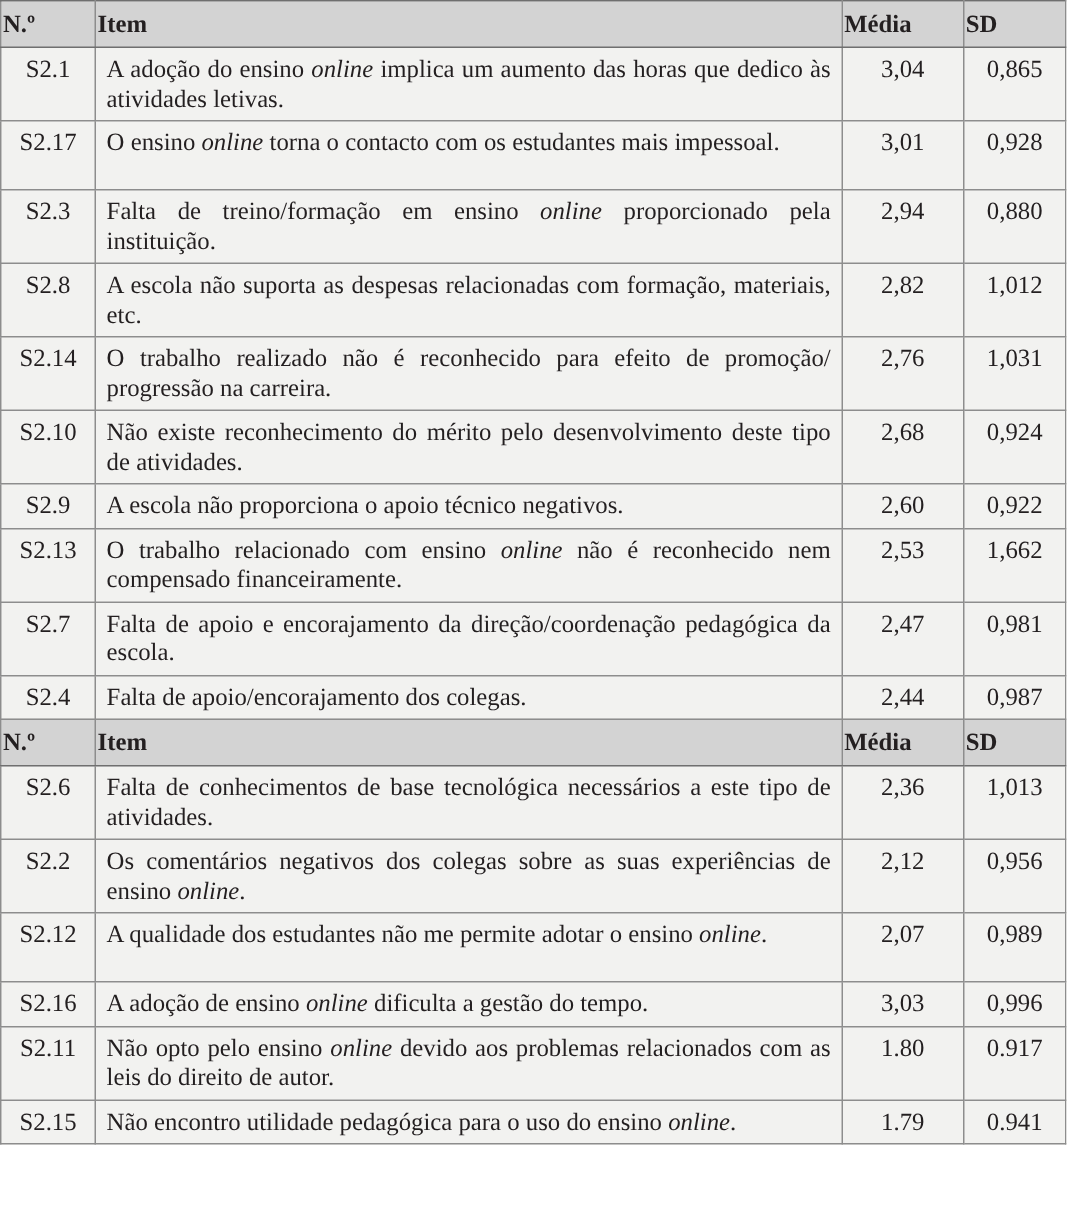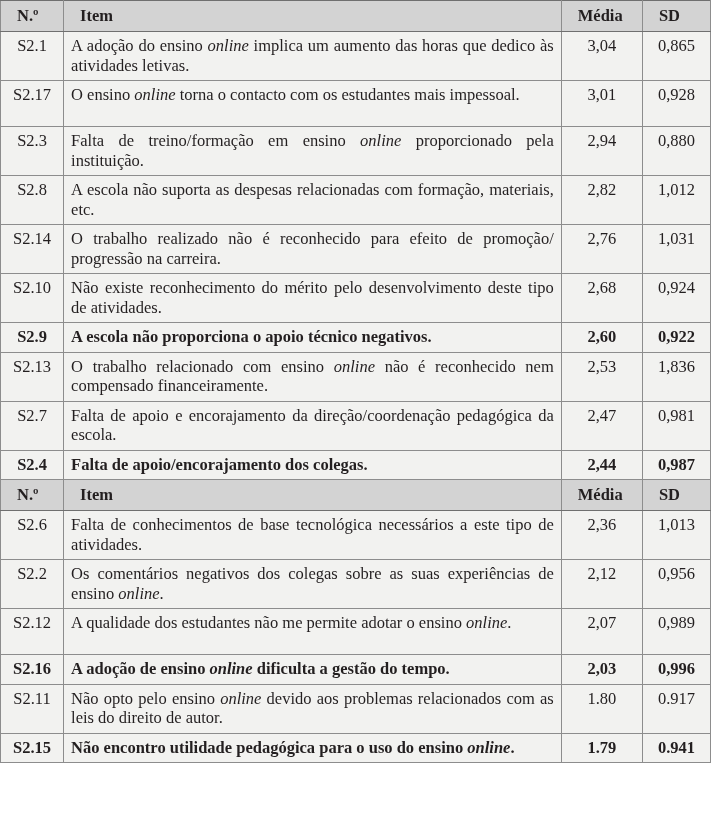--- a/index.html
+++ b/index.html
@@ -43,21 +43,21 @@
     line-height: 1.18;
     padding: 4px 7px 5px 7px;
     box-sizing: border-box;
   }
 
   
   tr.header-row th {
     background: #d3d3d3;
     font-weight: bold;
     text-align: left;
-    padding: 5px 7px 6px 16px;
+    padding: 5px 7px 6px 1px;
     vertical-align: middle;
     font-size: 16.5px;
     border-top: 1px solid #6f6f6f;
     border-bottom: 1px solid #6f6f6f;
   }
 
   td.cell-num {
     text-align: center;
     white-space: nowrap;
     padding-left: 8px;
@@ -75,21 +75,21 @@
   td.cell-sd {
     text-align: center;
     white-space: nowrap;
     padding-left: 8px;
   }
 
   .it { font-style: italic; }
 
   
   tr.row-2line td { height: 46px; }
-  tr.row-1line td { height: 29px; font-weight: bold; }
+  tr.row-1line td { height: 29px; }
 </style>
 </head>
 <body>
 
 <div class="table-wrap">
   <table class="survey-table">
     <colgroup>
       <col class="col-num">
       <col class="col-item">
       <col class="col-media">
@@ -141,21 +141,21 @@
         <tr class="row-1line">
           <td class="cell-num">S2.9</td>
           <td class="cell-item"><span>A escola não proporciona o apoio técnico negativos.</span></td>
           <td class="cell-media">2,60</td>
           <td class="cell-sd">0,922</td>
         </tr>
         <tr class="row-2line">
           <td class="cell-num">S2.13</td>
           <td class="cell-item"><span>O trabalho relacionado com ensino </span><span class="it">online</span><span> não é reconhecido nem compensado financeiramente.</span></td>
           <td class="cell-media">2,53</td>
-          <td class="cell-sd">1,836</td>
+          <td class="cell-sd">1,662</td>
         </tr>
         <tr class="row-2line">
           <td class="cell-num">S2.7</td>
           <td class="cell-item"><span>Falta de apoio e encorajamento da direção/coordenação pedagógica da escola.</span></td>
           <td class="cell-media">2,47</td>
           <td class="cell-sd">0,981</td>
         </tr>
         <tr class="row-1line">
           <td class="cell-num">S2.4</td>
           <td class="cell-item"><span>Falta de apoio/encorajamento dos colegas.</span></td>
@@ -182,21 +182,21 @@
         </tr>
         <tr class="row-2line">
           <td class="cell-num">S2.12</td>
           <td class="cell-item"><span>A qualidade dos estudantes não me permite adotar o ensino </span><span class="it">online</span><span>.</span></td>
           <td class="cell-media">2,07</td>
           <td class="cell-sd">0,989</td>
         </tr>
         <tr class="row-1line">
           <td class="cell-num">S2.16</td>
           <td class="cell-item"><span>A adoção de ensino </span><span class="it">online</span><span> dificulta a gestão do tempo.</span></td>
-          <td class="cell-media">2,03</td>
+          <td class="cell-media">3,03</td>
           <td class="cell-sd">0,996</td>
         </tr>
         <tr class="row-2line">
           <td class="cell-num">S2.11</td>
           <td class="cell-item"><span>Não opto pelo ensino </span><span class="it">online</span><span> devido aos problemas relacionados com as leis do direito de autor.</span></td>
           <td class="cell-media">1.80</td>
           <td class="cell-sd">0.917</td>
         </tr>
         <tr class="row-1line">
           <td class="cell-num">S2.15</td>

